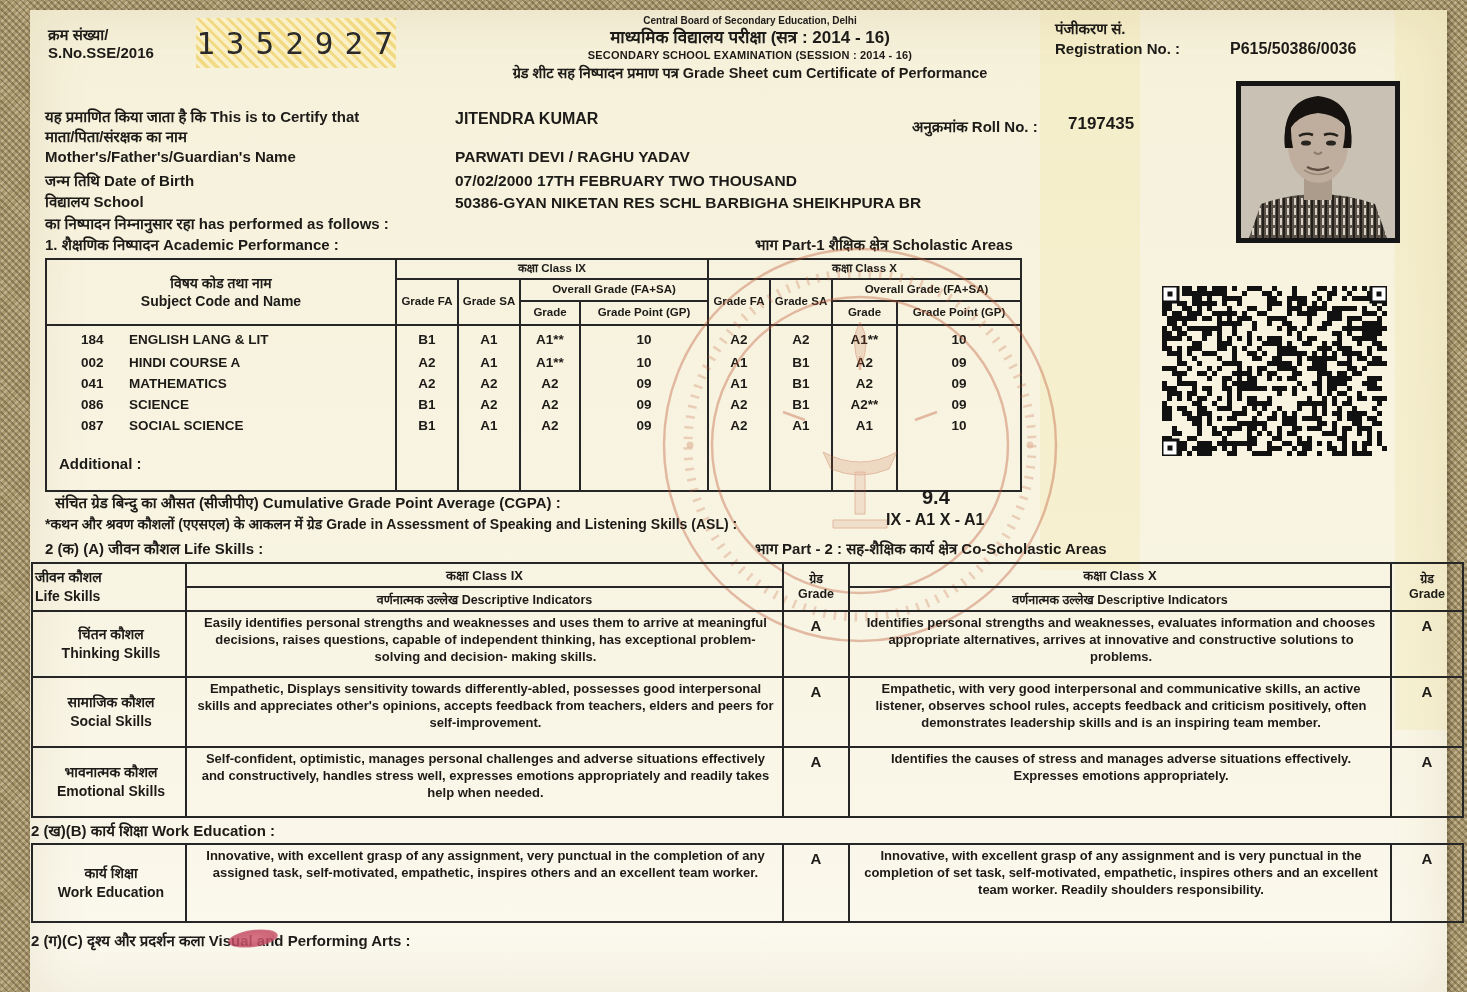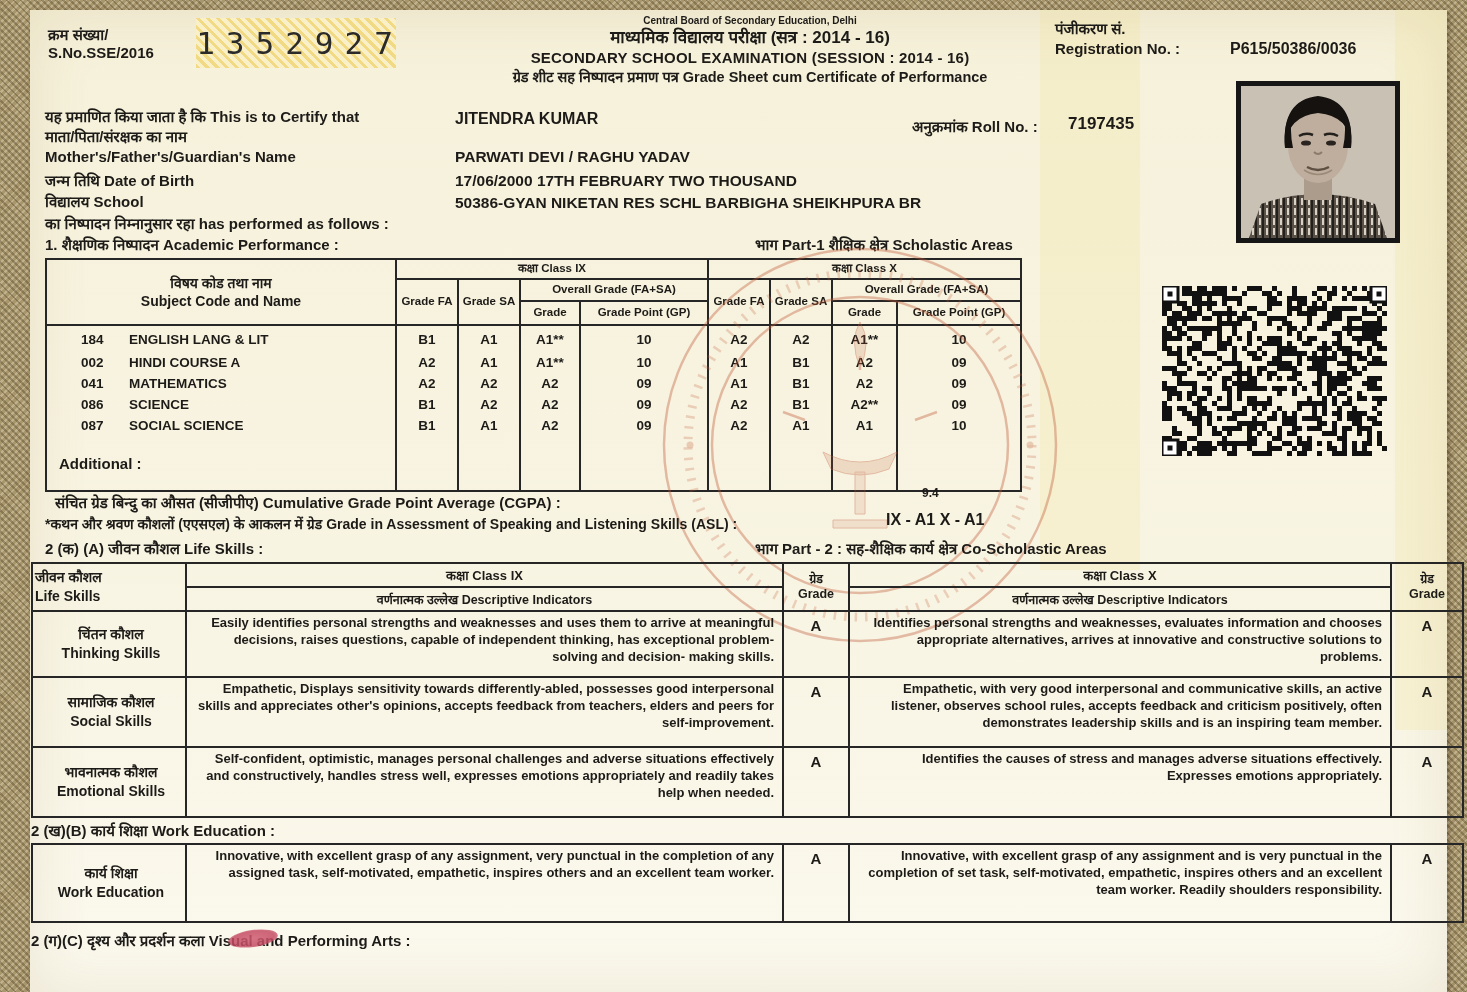--- a/index.html
+++ b/index.html
@@ -24,21 +24,21 @@
     display:flex;align-items:center;justify-content:center;
   }
   .serial-box span{
     font-family:"DejaVu Sans Mono",monospace;font-size:31px;letter-spacing:11px;
     color:#2a2a2a;padding-left:8px;
   }
   .hdr-center{position:absolute;left:400px;top:13px;width:700px;text-align:center;line-height:1.15;}
   .hdr-center .l1{font-size:19px;font-weight:bold;}
   .hdr-center .l2{font-size:10px;font-weight:bold;margin-top:2px;}
   .hdr-center .l3{font-size:17px;font-weight:bold;margin-top:1px;}
-  .hdr-center .l4{font-size:15px;font-weight:bold;margin-top:2px;letter-spacing:.2px;}
+  .hdr-center .l4{font-size:11px;font-weight:bold;margin-top:2px;letter-spacing:.2px;}
   .hdr-center .l5{font-size:14.5px;font-weight:bold;margin-top:3px;white-space:nowrap;}
   .lbl{font-size:15px;font-weight:bold;white-space:nowrap;}
   .val{font-size:15.5px;font-weight:bold;white-space:nowrap;}
   .photo{
     position:absolute;left:1236px;top:81px;width:164px;height:162px;
     border:5px solid #161616;background:#cbc3b6;box-sizing:border-box;
   }
   .qr{position:absolute;left:1162px;top:286px;width:226px;height:171px;}
   
   .sch-table{
@@ -58,21 +58,21 @@
   .h1r{height:20px;} .h2r{height:22px;} .h3r{height:24px;}
   
   .ls-table,.we-table{position:absolute;left:31px;border-collapse:collapse;table-layout:fixed;border:2.5px solid #262626;}
   .ls-table{top:562px;} .we-table{top:843px;}
   .ls-table th{border:2px solid #262626;font-weight:bold;text-align:center;padding:1px 2px;}
   .ls-table th.cls{font-size:13px;height:20px;}
   .ls-table th.desc-h{font-size:12.5px;height:20px;}
   .ls-table th.grade-h{font-size:12.5px;line-height:1.2;}
   .ls-table td,.we-table td{border:2px solid #262626;}
   .skill-cell{font-size:14px;font-weight:bold;text-align:center;padding:4px 6px 4px 10px;vertical-align:middle;line-height:1.35;}
-  .desc-cell{font-size:13px;font-weight:bold;text-align:right;padding:3px 8px 3px 10px;vertical-align:top;line-height:1.3;}
+  .desc-cell{font-size:13px;font-weight:bold;text-align:center;padding:3px 8px 3px 10px;vertical-align:top;line-height:1.3;}
   .grade-cell{font-size:15px;font-weight:bold;text-align:center;vertical-align:top;padding-top:5px;}
   .sec-title{font-size:15px;font-weight:bold;white-space:nowrap;}
   .stamp{position:absolute;left:655px;top:240px;opacity:.38;pointer-events:none;}
   .red-mark{
     position:absolute;left:228px;top:930px;width:50px;height:17px;border-radius:50%;
     background:radial-gradient(ellipse at center,#d15b72 0%,#c34b62 60%,rgba(195,75,98,.4) 100%);
     transform:rotate(-8deg);opacity:.85;
   }
 </style>
 </head>
@@ -102,21 +102,21 @@
 <div class="abs lbl" style="left:45px;top:106px;">यह प्रमाणित किया जाता है कि  This is to Certify that</div>
 <div class="abs val" style="left:455px;top:110px;font-size:16px;">JITENDRA KUMAR</div>
 <div class="abs lbl" style="left:912px;top:116px;">अनुक्रमांक Roll No. :</div>
 <div class="abs val" style="left:1068px;top:114px;font-size:17px;">7197435</div>
 
 <div class="abs lbl" style="left:45px;top:126px;">माता/पिता/संरक्षक का नाम</div>
 <div class="abs lbl" style="left:45px;top:148px;">Mother's/Father's/Guardian's Name</div>
 <div class="abs val" style="left:455px;top:148px;">PARWATI DEVI / RAGHU YADAV</div>
 
 <div class="abs lbl" style="left:45px;top:170px;">जन्म तिथि  Date of Birth</div>
-<div class="abs val" style="left:455px;top:172px;">17/06/2000   17TH FEBRUARY TWO THOUSAND</div>
+<div class="abs val" style="left:455px;top:172px;">07/02/2000   17TH FEBRUARY TWO THOUSAND</div>
 
 <div class="abs lbl" style="left:45px;top:191px;">विद्यालय  School</div>
 <div class="abs val" style="left:455px;top:194px;">50386-GYAN NIKETAN RES SCHL BARBIGHA SHEIKHPURA BR</div>
 
 <div class="abs lbl" style="left:45px;top:213px;">का निष्पादन निम्नानुसार रहा  has performed as follows :</div>
 
 <div class="photo">
   <svg width="154" height="152" viewBox="0 0 154 152" xmlns="http://www.w3.org/2000/svg">
     <defs>
       <pattern id="shirt" width="7" height="10" patternUnits="userSpaceOnUse">
@@ -1018,21 +1018,21 @@
     <path d="M178 280 h54 v8 h-54 Z" fill="rgba(191,90,56,.35)"></path>
     <path d="M150 180 l-22 -8 M260 180 l22 -8 M205 130 v-14" stroke-width="2.5" fill="none"></path>
   </g>
   <g fill="#bf5a38" opacity=".7">
     <circle cx="35" cy="205" r="3.5"></circle>
       <circle cx="375" cy="205" r="3.5"></circle>
   </g>
 </svg>
 
 <div class="abs lbl" style="left:55px;top:492px;">संचित ग्रेड बिन्दु का औसत (सीजीपीए)  Cumulative Grade Point Average (CGPA) :</div>
-<div class="abs val" style="left:922px;top:486px;font-size:12px;">9.4</div>
+<div class="abs val" style="left:922px;top:486px;font-size:20px;">9.4</div>
 <div class="abs lbl" style="left:45px;top:514px;font-size:14px;">*कथन और श्रवण कौशलों (एएसएल) के आकलन में ग्रेड   Grade in Assessment of Speaking and  Listening Skills (ASL) :</div>
 <div class="abs val" style="left:886px;top:511px;font-size:16px;">IX - A1    X - A1</div>
 <div class="abs sec-title" style="left:45px;top:538px;">2 (क) (A) जीवन कौशल Life Skills :</div>
 <div class="abs sec-title" style="left:755px;top:538px;">भाग Part - 2 : सह-शैक्षिक कार्य क्षेत्र Co-Scholastic Areas</div>
 
 <table class="ls-table">
   <colgroup>
     <col style="width:154px">
       <col style="width:597px">
       <col style="width:66px">

